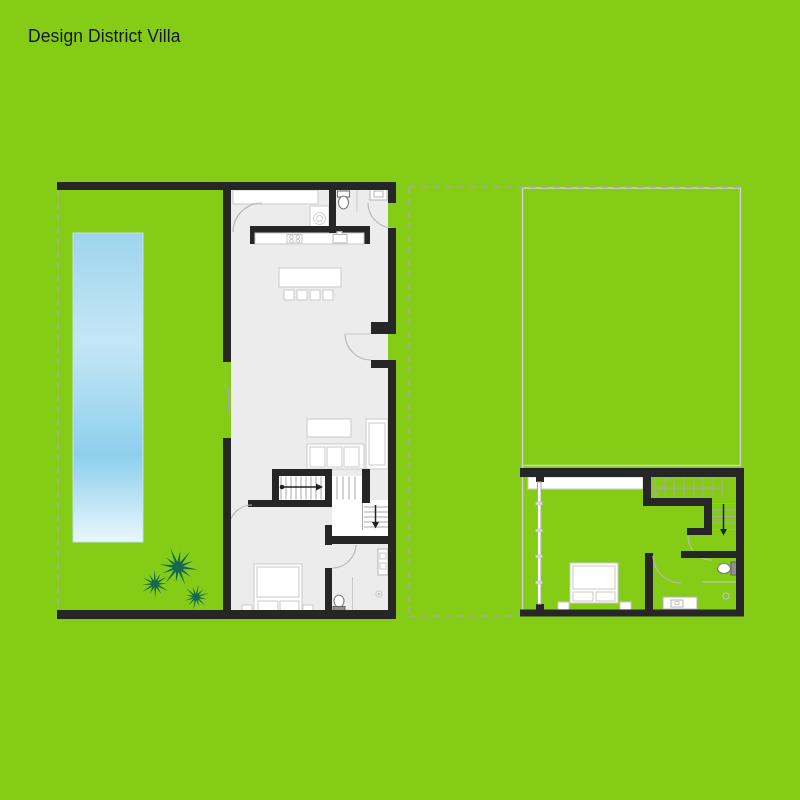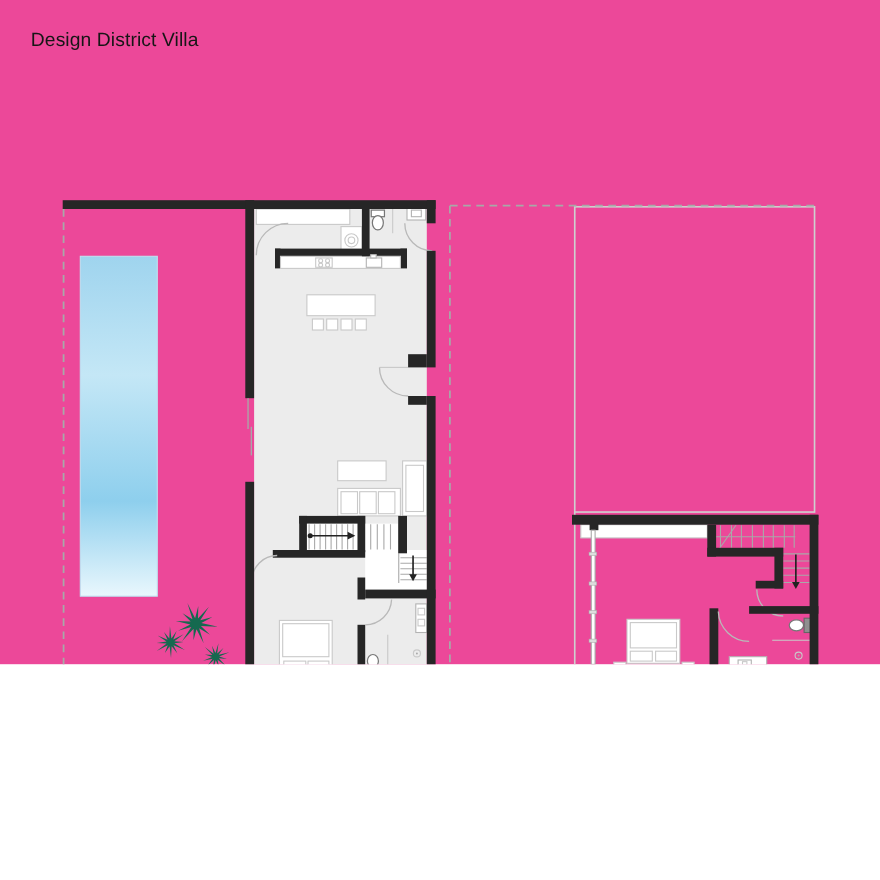--- a/index.html
+++ b/index.html
@@ -1,16 +1,16 @@
 <!DOCTYPE html>
 <html><head>
 <meta charset="utf-8">
 <style>
   html,body{margin:0;padding:0;background:#ffffff;}
-  #canvas{position:relative;width:800px;height:604px;background:#ec4899;overflow:hidden;
+  #canvas{position:relative;width:800px;height:800px;background:#84cc16;overflow:hidden;
           font-family:"Liberation Sans","DejaVu Sans",sans-serif;}
   #plan-title{position:absolute;left:28px;top:26px;font-size:17.5px;font-weight:400;
               color:#161616;letter-spacing:.1px;}
   svg{position:absolute;left:0;top:0;}
   .w{fill:#262626;}                     
   .floor{fill:#ececec;}
   .white{fill:#ffffff;}
   .fix{fill:#ffffff;stroke:#c9c9c9;stroke-width:1;}
   .fix2{fill:#ffffff;stroke:#b3b3b3;stroke-width:1;}
   .thin{stroke:#c9c9c9;stroke-width:1;fill:none;}

